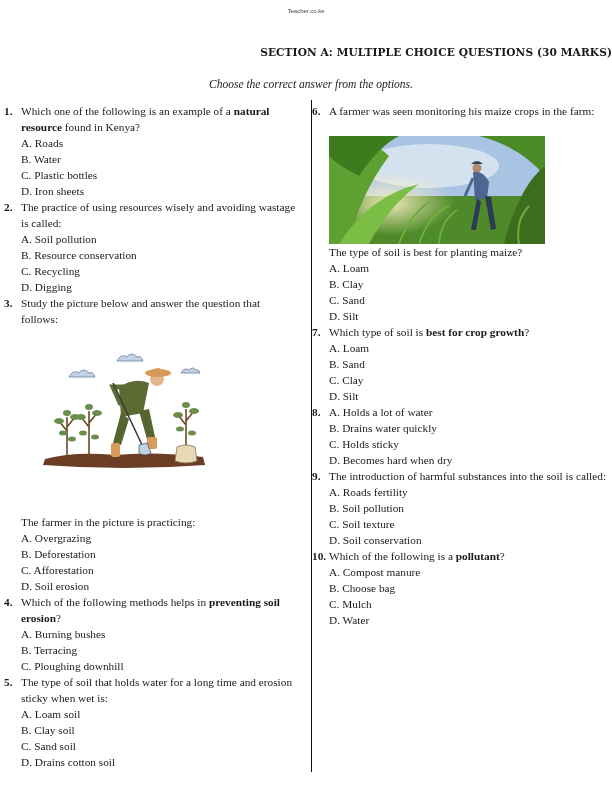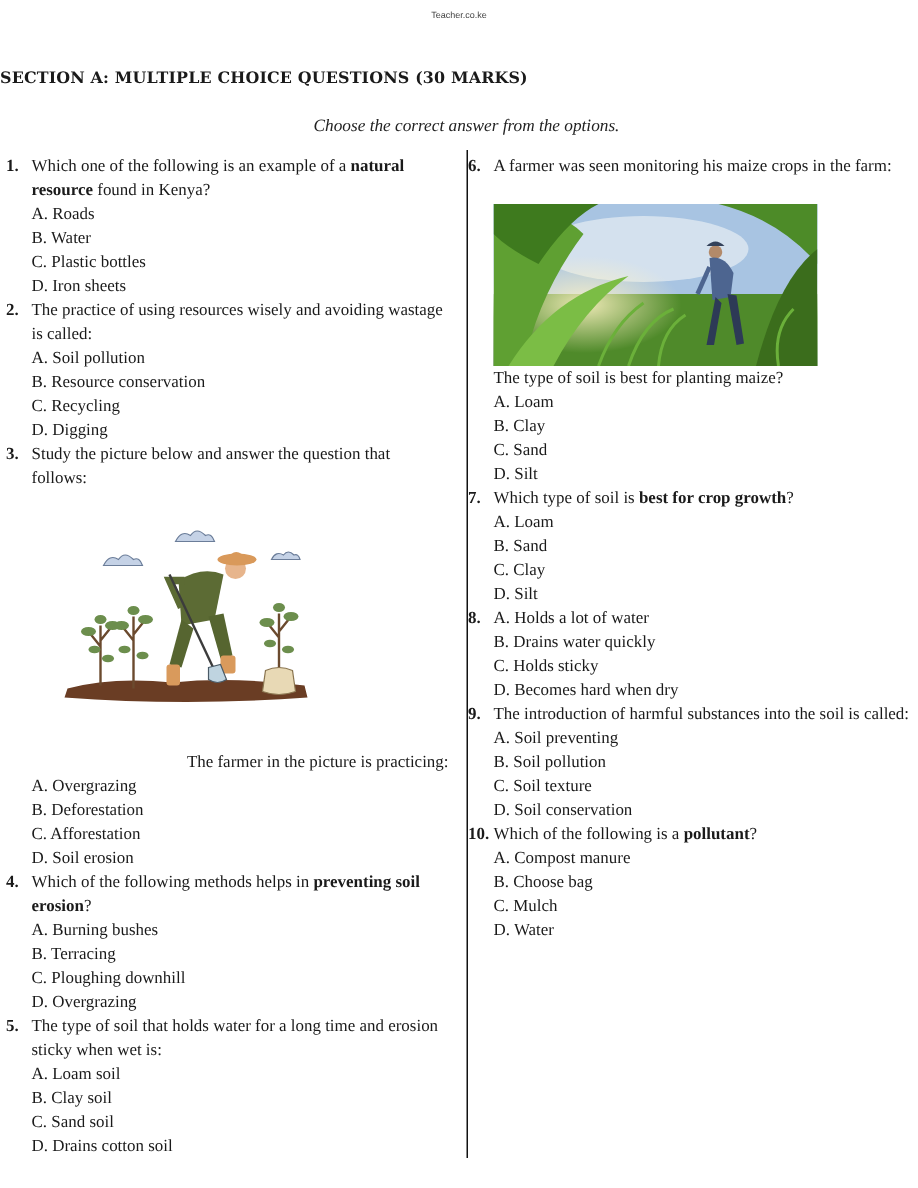--- a/index.html
+++ b/index.html
@@ -6,21 +6,21 @@
     body {
       width: 612px; height: 792px; position: relative; overflow: hidden;
       font-family: "Liberation Serif", "DejaVu Serif", serif;
       color: #1a1a1a;
     }
     .header-note {
       position: absolute; top: 8px; left: 0; width: 612px; text-align: center;
       font-family: "Liberation Sans", sans-serif; font-size: 6px; color: #444;
     }
     .section-title {
-      position: absolute; top: 46px; left: 0; width: 612px; text-align: left;
+      position: absolute; top: 46px; left: 0; width: 612px; text-align: right;
       font-family: "DejaVu Serif", serif; font-weight: bold; font-size: 10.6px;
       letter-spacing: 0.1px; color: #1a1a1a;
     }
     .instructions {
       position: absolute; top: 78px; left: 0; width: 622px; text-align: center;
       font-style: italic; font-size: 11.5px; color: #222;
     }
     .divider {
       position: absolute; left: 311px; top: 100px; width: 1.3px; height: 672px; background: #111;
     }
@@ -112,34 +112,33 @@
       <rect x="106" y="90" width="10" height="12" fill="#d99a5c" rx="2"></rect>
       <circle cx="116" cy="32" r="7" fill="#e7b58c"></circle>
       <ellipse cx="117" cy="26" rx="13" ry="4" fill="#d9995a"></ellipse>
       <path d="M110 26 q6-10 14 0 z" fill="#d9995a"></path>
       <path d="M82 40 l-10 0 l8 18" stroke="#5c6b34" stroke-width="5" fill="none"></path>
 
       <line x1="72" y1="36" x2="102" y2="100" stroke="#3c3c3c" stroke-width="1.6"></line>
       <path d="M98 98 l8 -2 l4 10 q-6 4 -12 0 z" fill="#bfd4e0" stroke="#4a5a66" stroke-width="0.8"></path>
     </svg>
   </div>
-  <span class="q-text-follow" style="margin-top:26px;text-align:right;">The farmer in the picture is practicing:</span>
+  <span class="q-text-follow" style="margin-top:41px;">The farmer in the picture is practicing:</span>
   <span class="opt">A. Overgrazing</span>
   <span class="opt">B. Deforestation</span>
   <span class="opt">C. Afforestation</span>
   <span class="opt">D. Soil erosion</span>
 
   <div class="q">
     <span class="num">4.</span>
     <span class="stem"><span>Which of the following methods helps in </span><b>preventing soil erosion</b><span>?</span></span>
   </div>
   <span class="opt">A. Burning bushes</span>
   <span class="opt">B. Terracing</span>
   <span class="opt">C. Ploughing downhill</span>
-  <span class="opt">D. Overgrazing</span>
 
   <div class="q">
     <span class="num">5.</span>
     <span class="stem">The type of soil that holds water for a long time and erosion sticky when wet is:</span>
   </div>
   <span class="opt">A. Loam soil</span>
   <span class="opt">B. Clay soil</span>
   <span class="opt">C. Sand soil</span>
   <span class="opt">D. Drains cotton soil</span>
 </div>
@@ -204,21 +203,21 @@
   </div>
   <span class="opt">A. Holds a lot of water</span>
   <span class="opt">B. Drains water quickly</span>
   <span class="opt">C. Holds sticky</span>
   <span class="opt">D. Becomes hard when dry</span>
 
   <div class="q">
     <span class="num">9.</span>
     <span class="stem">The introduction of harmful substances into the soil is called:</span>
   </div>
-  <span class="opt">A. Soil preventing</span>
+  <span class="opt">A. Roads fertility</span>
   <span class="opt">B. Soil pollution</span>
   <span class="opt">C. Soil texture</span>
   <span class="opt">D. Soil conservation</span>
 
   <div class="q">
     <span class="num">10.</span>
     <span class="stem"><span>Which of the following is a </span><b>pollutant</b><span>?</span></span>
   </div>
   <span class="opt">A. Compost manure</span>
   <span class="opt">B. Choose bag</span>

